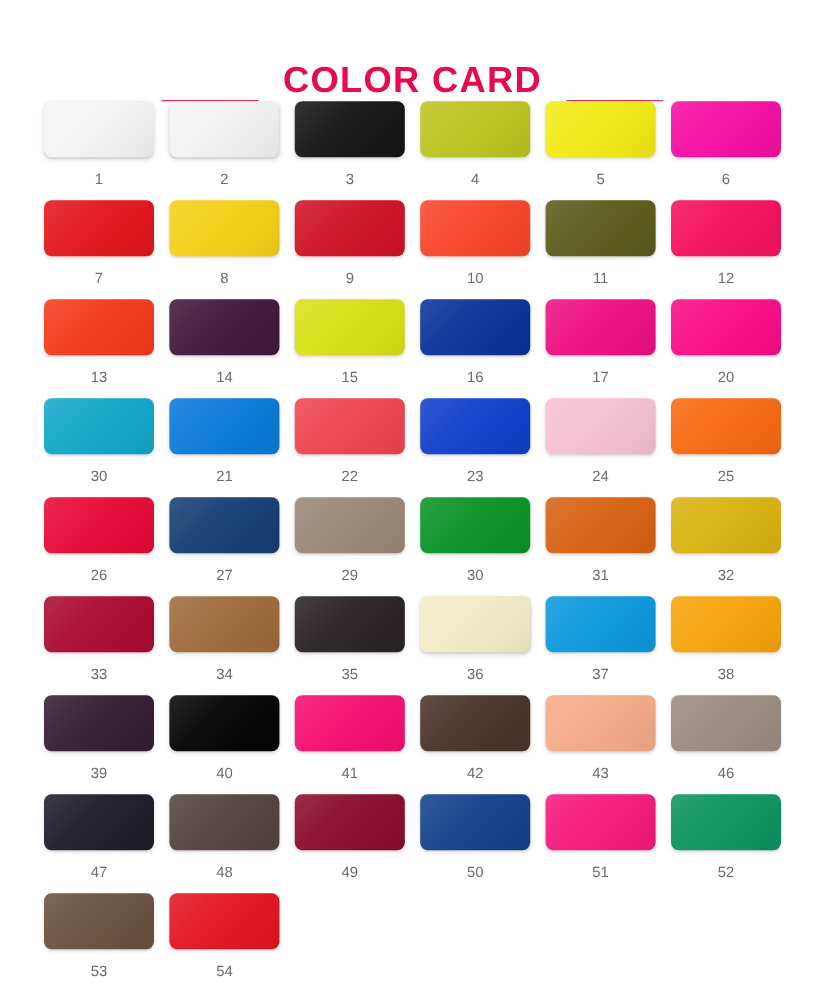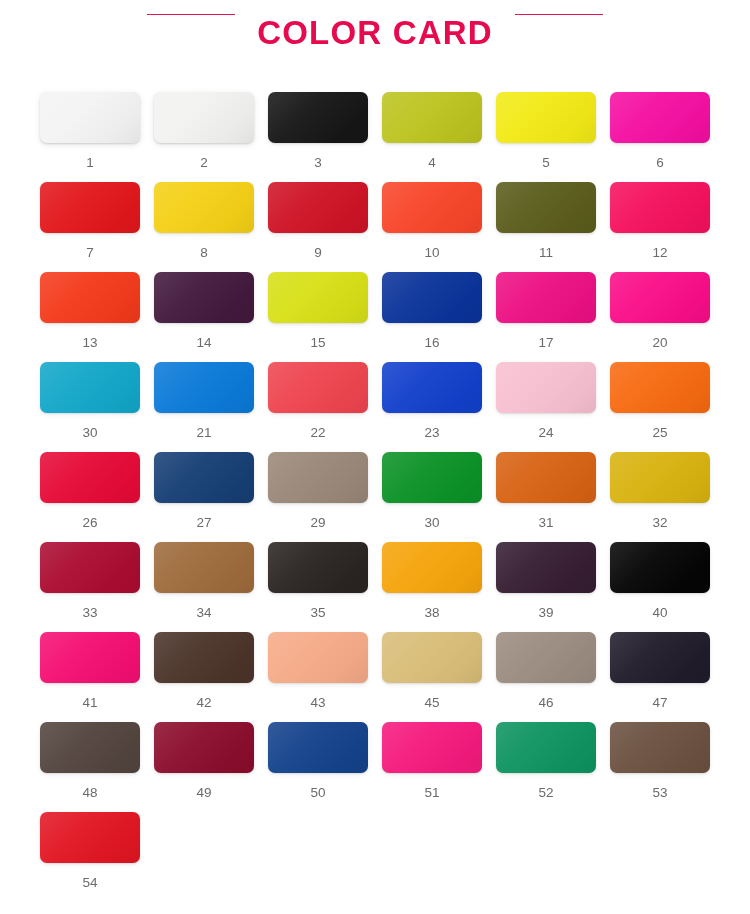--- a/index.html
+++ b/index.html
@@ -14,24 +14,23 @@
     font-family: "Liberation Sans", sans-serif;
     position: relative;
     overflow: hidden;
   }
 
   
   .header {
     width: 750px;
     height: 92px;
     display: flex;
-    align-items: flex-start;
+    align-items: flex-end;
     justify-content: center;
     gap: 22px;
-    padding-top: 14px;
   }
 
   .rule {
     width: 88px;
     height: 1px;
     background: #e0194f;
     flex: none;
   }
 
   .title {
@@ -235,20 +234,28 @@
     </div>
     <div class="cell">
       <div class="swatch" style="background: rgb(158, 107, 60);"></div>
       <div class="label">34</div>
     </div>
     <div class="cell">
       <div class="swatch" style="background: rgb(42, 36, 34);"></div>
       <div class="label">35</div>
     </div>
     <div class="cell">
+      <div class="swatch pale" style="background: rgb(243, 236, 199);"></div>
+      <div class="label">36</div>
+    </div>
+    <div class="cell">
+      <div class="swatch" style="background: rgb(13, 153, 221);"></div>
+      <div class="label">37</div>
+    </div>
+    <div class="cell">
       <div class="swatch" style="background: rgb(245, 164, 12);"></div>
       <div class="label">38</div>
     </div>
     <div class="cell">
       <div class="swatch" style="background: rgb(54, 29, 51);"></div>
       <div class="label">39</div>
     </div>
     <div class="cell">
       <div class="swatch" style="background: rgb(5, 5, 5);"></div>
       <div class="label">40</div>
@@ -259,24 +266,20 @@
     </div>
     <div class="cell">
       <div class="swatch" style="background: rgb(75, 52, 42);"></div>
       <div class="label">42</div>
     </div>
     <div class="cell">
       <div class="swatch" style="background: rgb(245, 171, 136);"></div>
       <div class="label">43</div>
     </div>
     <div class="cell">
-      <div class="swatch" style="background: rgb(217, 189, 121);"></div>
-      <div class="label">45</div>
-    </div>
-    <div class="cell">
       <div class="swatch" style="background: rgb(155, 140, 128);"></div>
       <div class="label">46</div>
     </div>
     <div class="cell">
       <div class="swatch" style="background: rgb(32, 28, 42);"></div>
       <div class="label">47</div>
     </div>
     <div class="cell">
       <div class="swatch" style="background: rgb(83, 68, 62);"></div>
       <div class="label">48</div>

